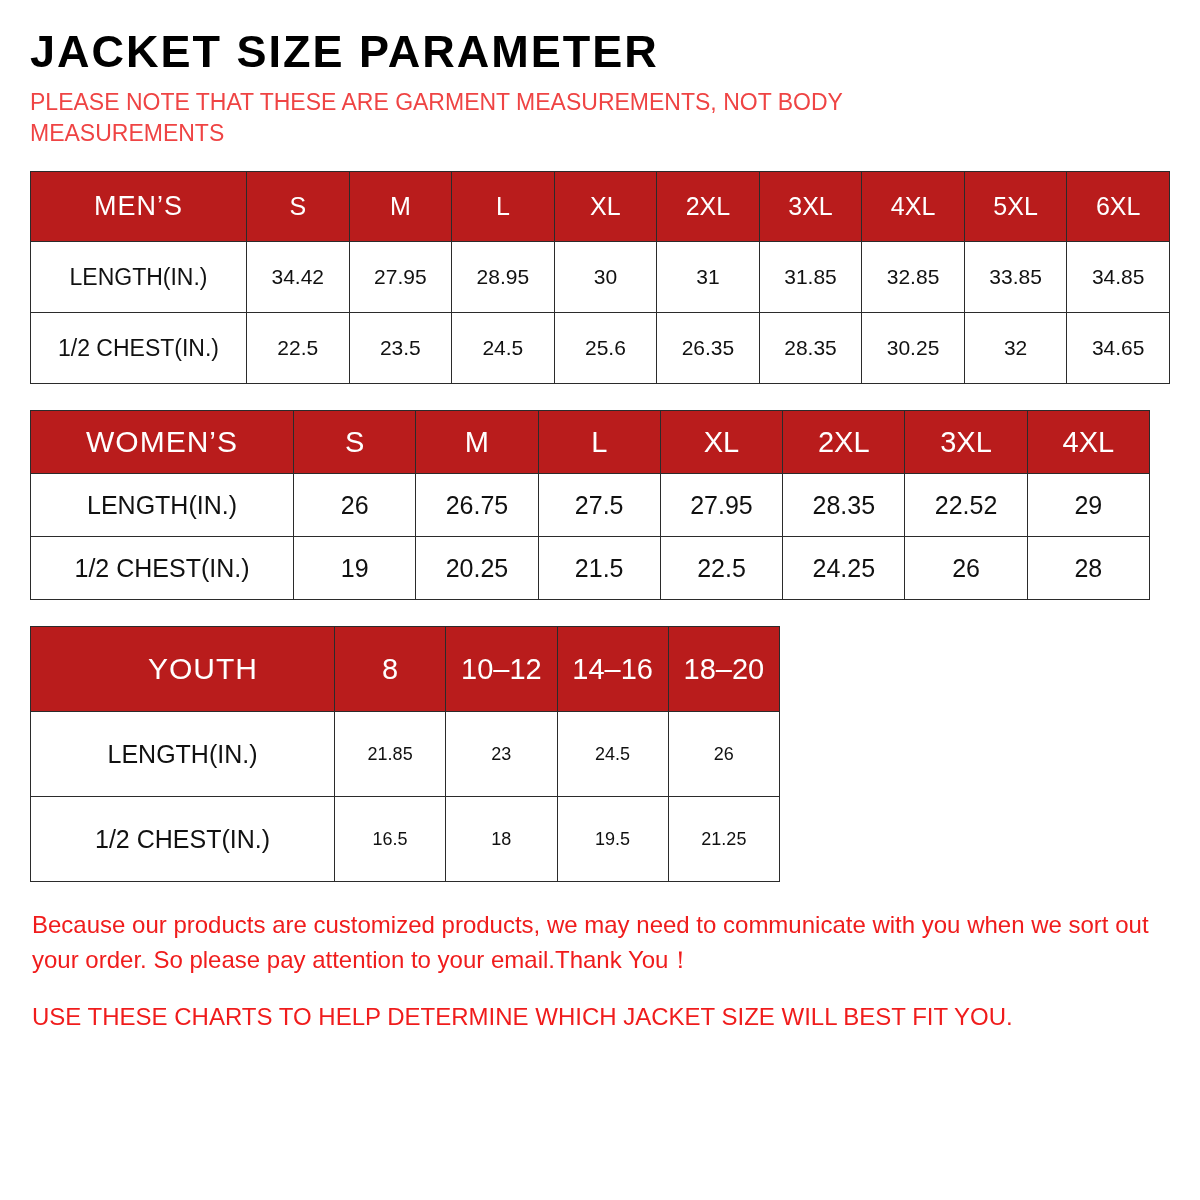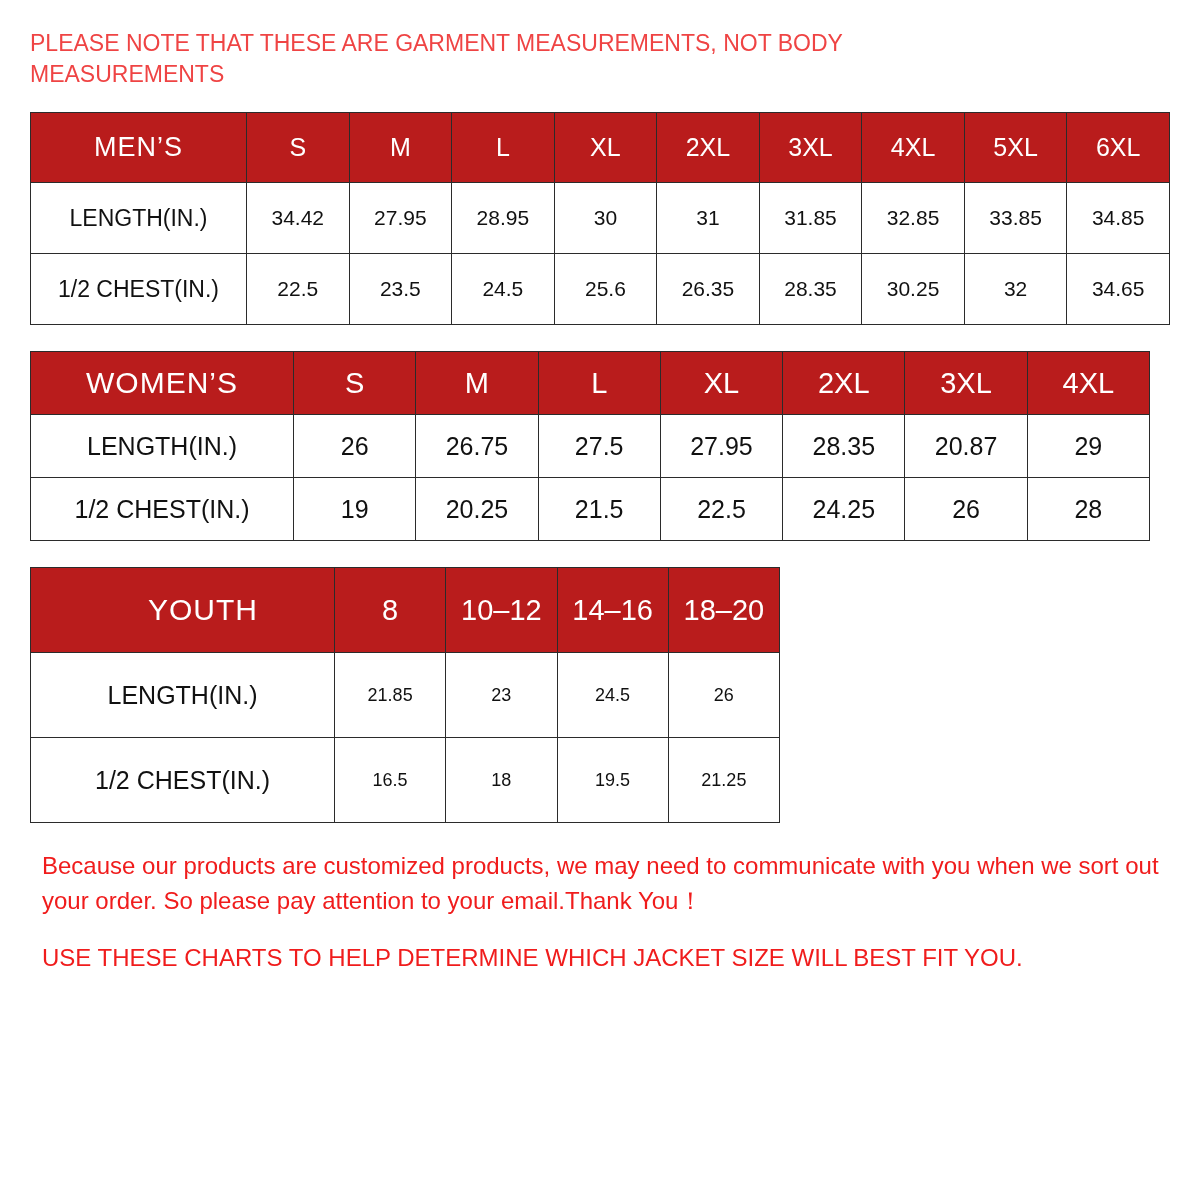--- a/index.html
+++ b/index.html
@@ -78,32 +78,33 @@
   #youth-table tr { height: 85px; }
   #youth-table td.label-cell { width: 262px; font-size: 25px; }
   #youth-table td { font-size: 18px; }
   #youth-table tr.header td.label-cell { font-size: 30px; letter-spacing: 1px; padding-left: 41px; }
   #youth-table tr.header td { font-size: 29px; }
 
   .footer-note {
     color: #f01c1c;
     font-size: 24px;
     line-height: 1.45;
-    margin: 16px 0 0 12px;
+    margin: 16px 0 0 2px;
     max-width: 1120px;
   }
   .footer-note.second {
     margin-top: 22px;
   }
 </style>
 </head>
 <body>
 
 <div class="page">
 
+  <h1 class="title">JACKET SIZE PARAMETER</h1>
 
   <p class="note">PLEASE NOTE THAT THESE ARE GARMENT MEASUREMENTS, NOT BODY MEASUREMENTS</p>
 
   <table class="size-table" id="men-table">
     <tbody>
       <tr class="header">
         <td class="label-cell">MEN’S</td>
         <td>S</td>
         <td>M</td>
         <td>L</td>
@@ -153,21 +154,21 @@
         <td>3XL</td>
         <td>4XL</td>
       </tr>
       <tr>
         <td class="label-cell rowlabel">LENGTH(IN.)</td>
         <td>26</td>
         <td>26.75</td>
         <td>27.5</td>
         <td>27.95</td>
         <td>28.35</td>
-        <td>20.87</td>
+        <td>22.52</td>
         <td>29</td>
       </tr>
       <tr>
         <td class="label-cell rowlabel">1/2 CHEST(IN.)</td>
         <td>19</td>
         <td>20.25</td>
         <td>21.5</td>
         <td>22.5</td>
         <td>24.25</td>
         <td>26</td>

